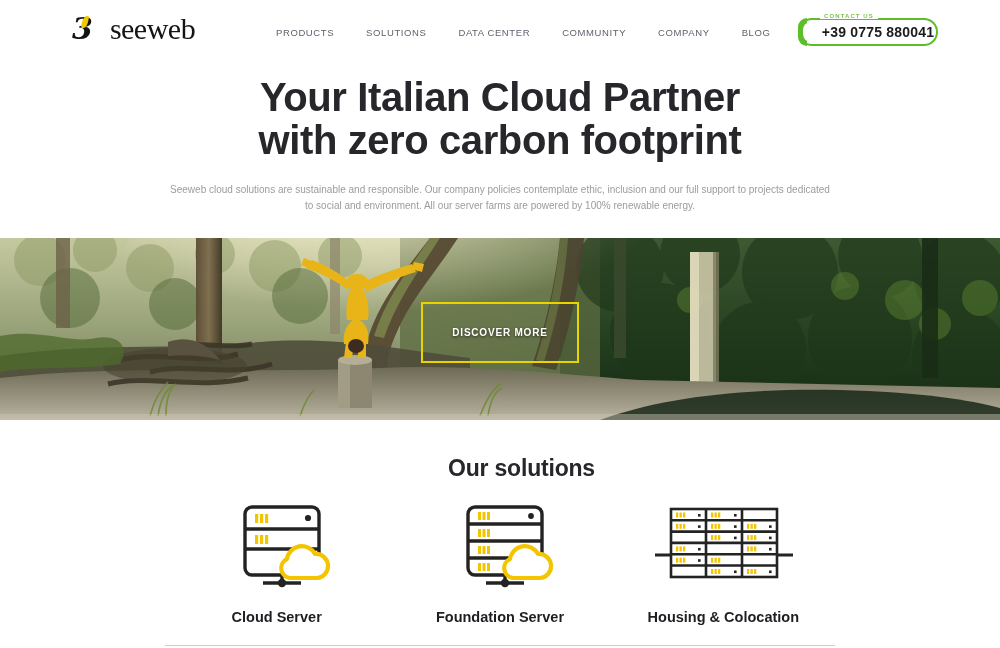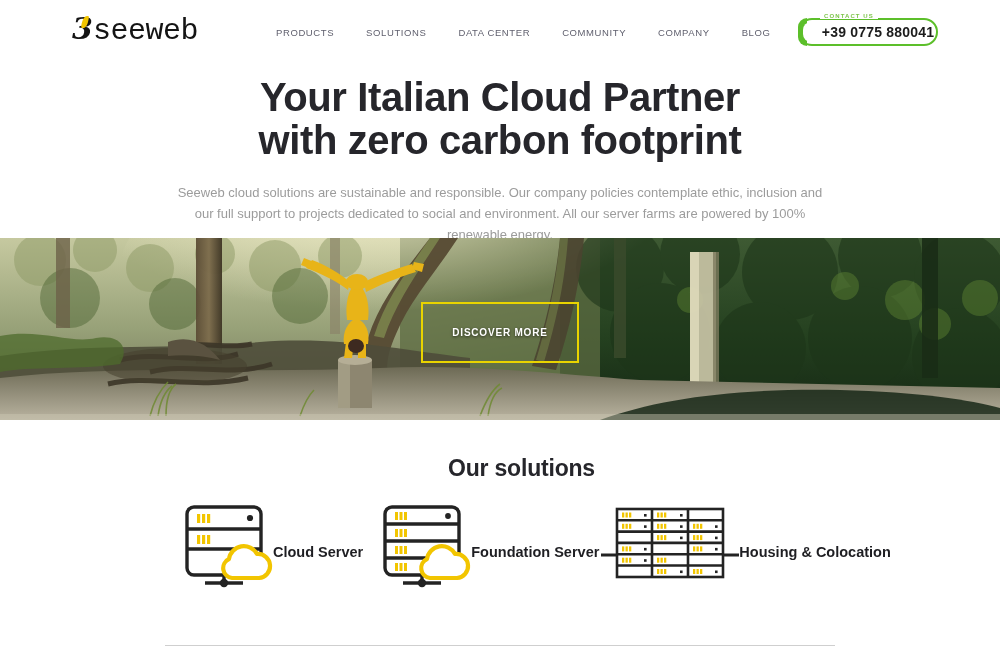--- a/index.html
+++ b/index.html
@@ -45,23 +45,23 @@
     font-family:"DejaVu Serif", serif; font-size:30px;
     font-weight:bold; color:#141414; line-height:1;
     position:relative; font-style:italic; letter-spacing:-1px;
   }
   .logo .mark::after {
     content:""; position:absolute; left:10px; top:2px;
     width:6px; height:12px; background:#f2c500;
     border-radius:60% 20% 50% 30%; transform:skewX(-12deg);
   }
   .logo .word {
-    font-family:Liberation Mono, monospace; font-size:30px;
+    font-family:Liberation Serif, serif; font-size:30px;
     color:#141414; line-height:1; letter-spacing:-0.5px;
-    margin-left:1px;
+    margin-left:18px;
   }
 
   .nav {
     position:absolute; left:276px; top:27px;
     display:flex; gap:32px;
   }
   .nav a {
     font-size:9.5px; letter-spacing:0.6px; color:#5f5f6d;
     text-decoration:none; font-weight:500; white-space:nowrap;
   }
@@ -101,21 +101,21 @@
 
   
   .hero-head {
     position:absolute; top:76px; left:0; width:1000px;
     text-align:center;
     font-size:40px; line-height:1.08; font-weight:bold;
     color:#26262b; letter-spacing:-0.4px;
   }
   .hero-sub {
     position:absolute; top:182px; left:170px; width:660px;
-    text-align:center; font-size:13px; line-height:1.62;
+    text-align:center; font-size:10px; line-height:1.62;
     color:#9c9c9c;
   }
 
   
   .band {
     position:absolute; top:238px; left:0;
     width:1000px; height:182px; overflow:hidden;
   }
   .band svg { display:block; width:1000px; height:182px; }
 
@@ -133,21 +133,21 @@
   .sol-title {
     position:absolute; top:455px; left:0; width:1000px;
     text-align:center; font-size:23px; font-weight:bold;
     color:#26262b; letter-spacing:-0.2px;padding-left:43px;
   }
   .sol-grid {
     position:absolute; top:495px; left:165px;
     width:670px; display:flex;
   }
   .sol-card {
-    flex:1; display:flex; flex-direction:row; align-items:center;
+    flex:1; display:flex; flex-direction:column; align-items:center;
   }
   .sol-card .ico { height:96px; display:flex; align-items:center; }
   .sol-card .cap {
     margin-top:18px; font-size:14.5px; font-weight:bold;
     color:#1e1e22; white-space:nowrap;
   }
   .divider {
     position:absolute; top:645px; left:165px;
     width:670px; height:1px; background:#cfcfcf;
   }

